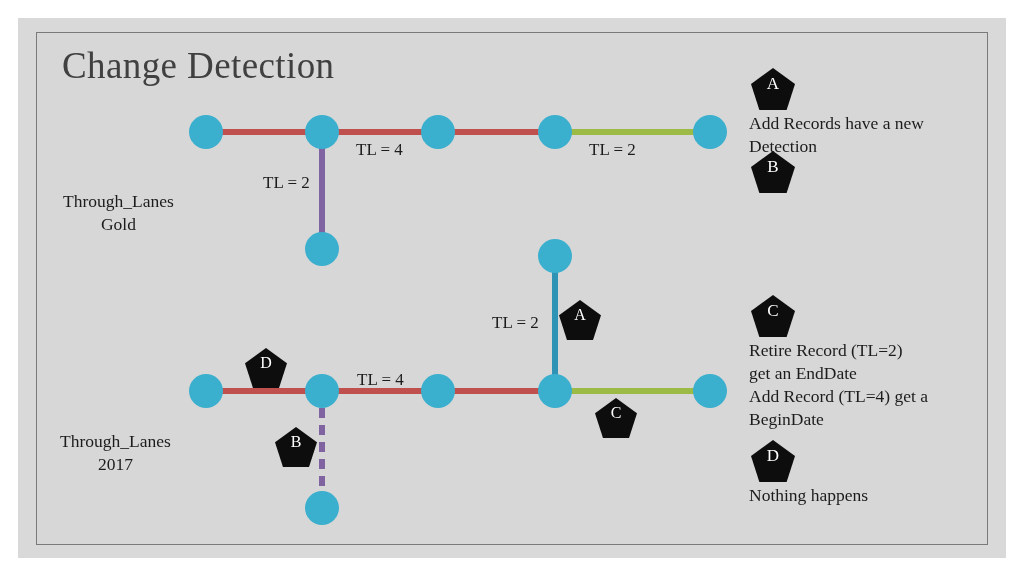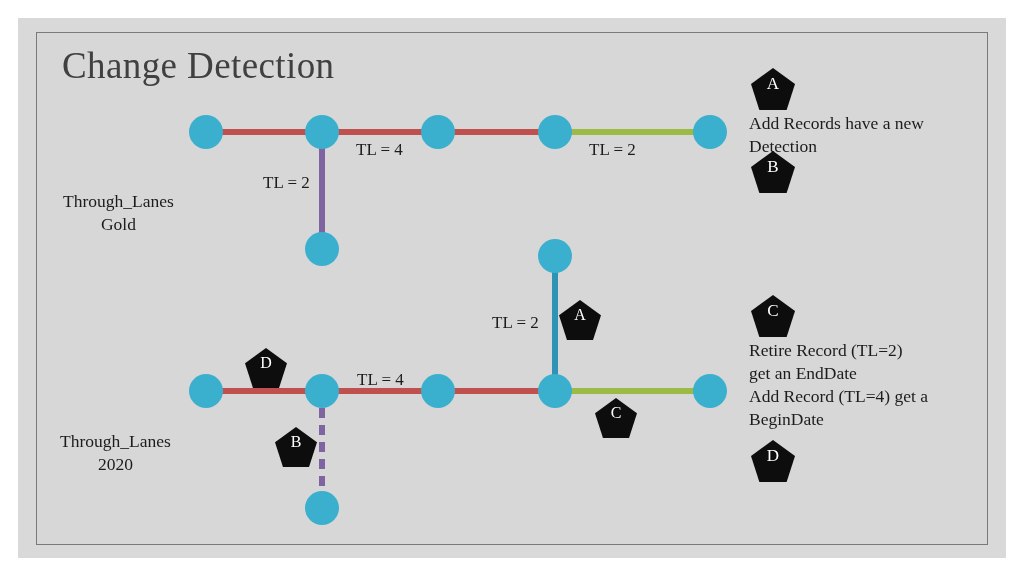--- a/index.html
+++ b/index.html
@@ -189,21 +189,21 @@
     <div class="node" style="left:555px; top:391px;"></div>
     <div class="node" style="left:710px; top:391px;"></div>
     <div class="node" style="left:555px; top:256px;"></div>
     <div class="node" style="left:322px; top:508px;"></div>
 
     <div class="tl-label" style="left:357px; top:370px;">TL = 4</div>
     <div class="tl-label" style="left:492px; top:313px;">TL = 2</div>
 
     <div class="row-label" style="left:60px; top:430px;">
       <div>Through_Lanes</div>
-      <div>2020</div>
+      <div>2017</div>
     </div>
   </div>
 
   <div class="pent" style="left:559px; top:300px;">
     <svg viewBox="0 0 100 95">
       <polygon points="50,0 100,36 81,95 19,95 0,36" fill="#0d0d0d"></polygon>
     </svg>
     <div class="pent-letter">A</div>
   </div>
 
@@ -263,17 +263,18 @@
 BeginDate</div>
     </div>
 
     <div class="legend-item" style="height:70px;">
       <div class="pent pent-lg" style="left:2px; top:2px;">
         <svg viewBox="0 0 100 95">
           <polygon points="50,0 100,36 81,95 19,95 0,36" fill="#0d0d0d"></polygon>
         </svg>
         <div class="pent-letter">D</div>
       </div>
+      <div class="legend-text" style="position:absolute; left:0px; top:46px; width:240px;">Nothing happens</div>
     </div>
 
   </div>
 
 </div>
 
 </body></html>

